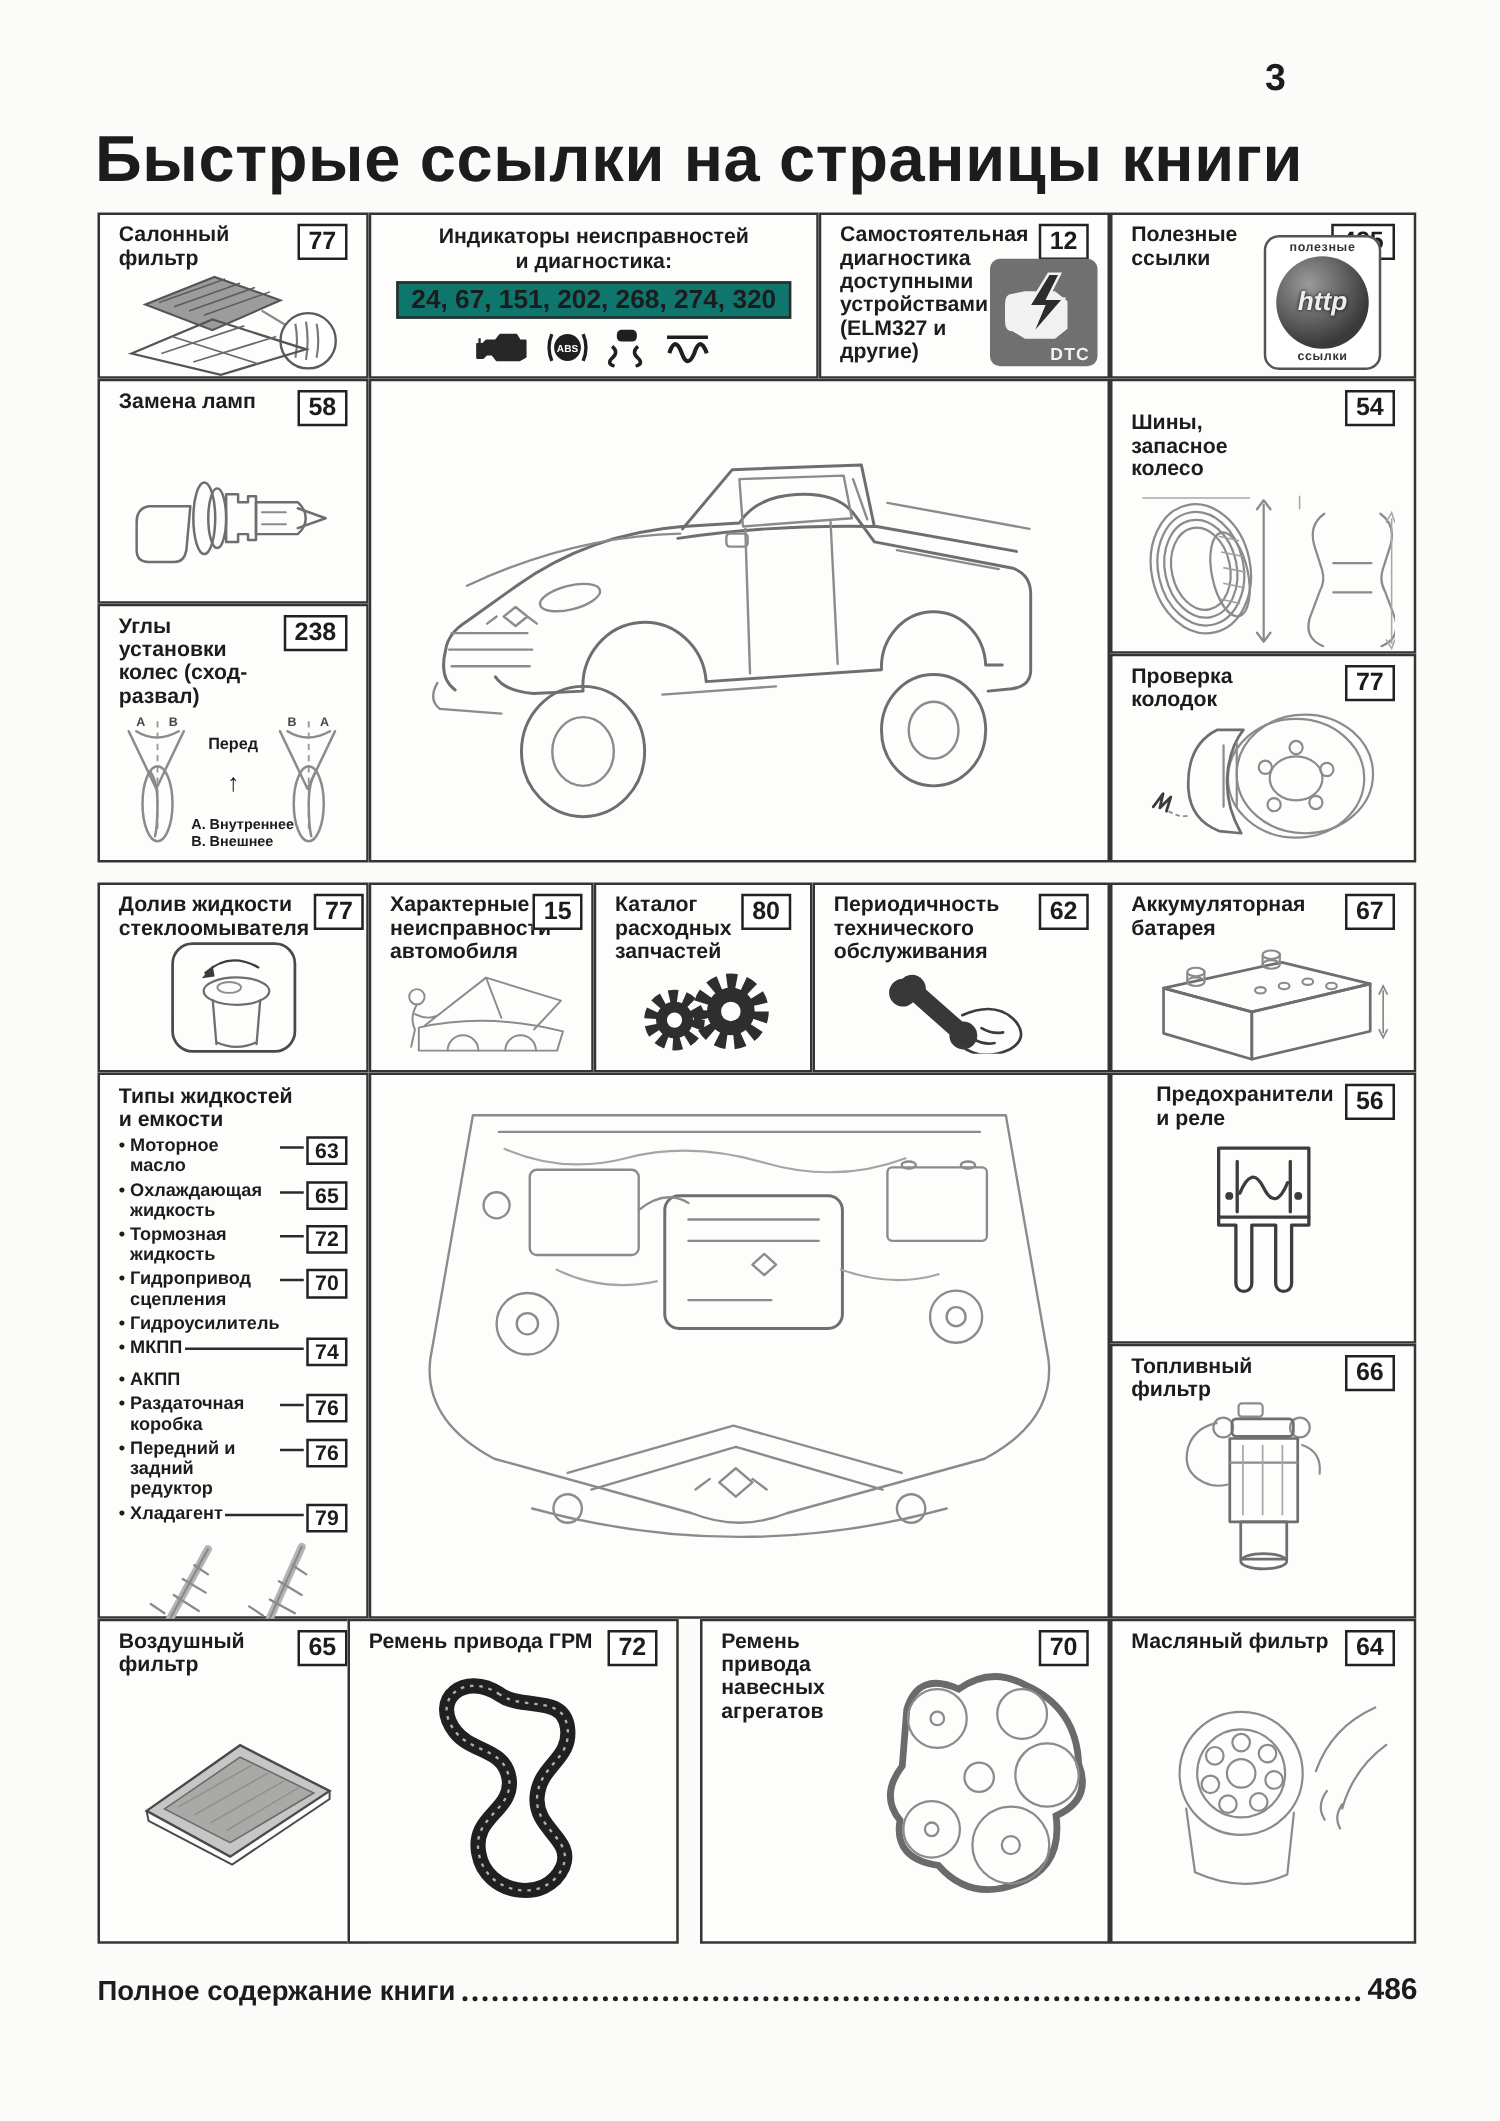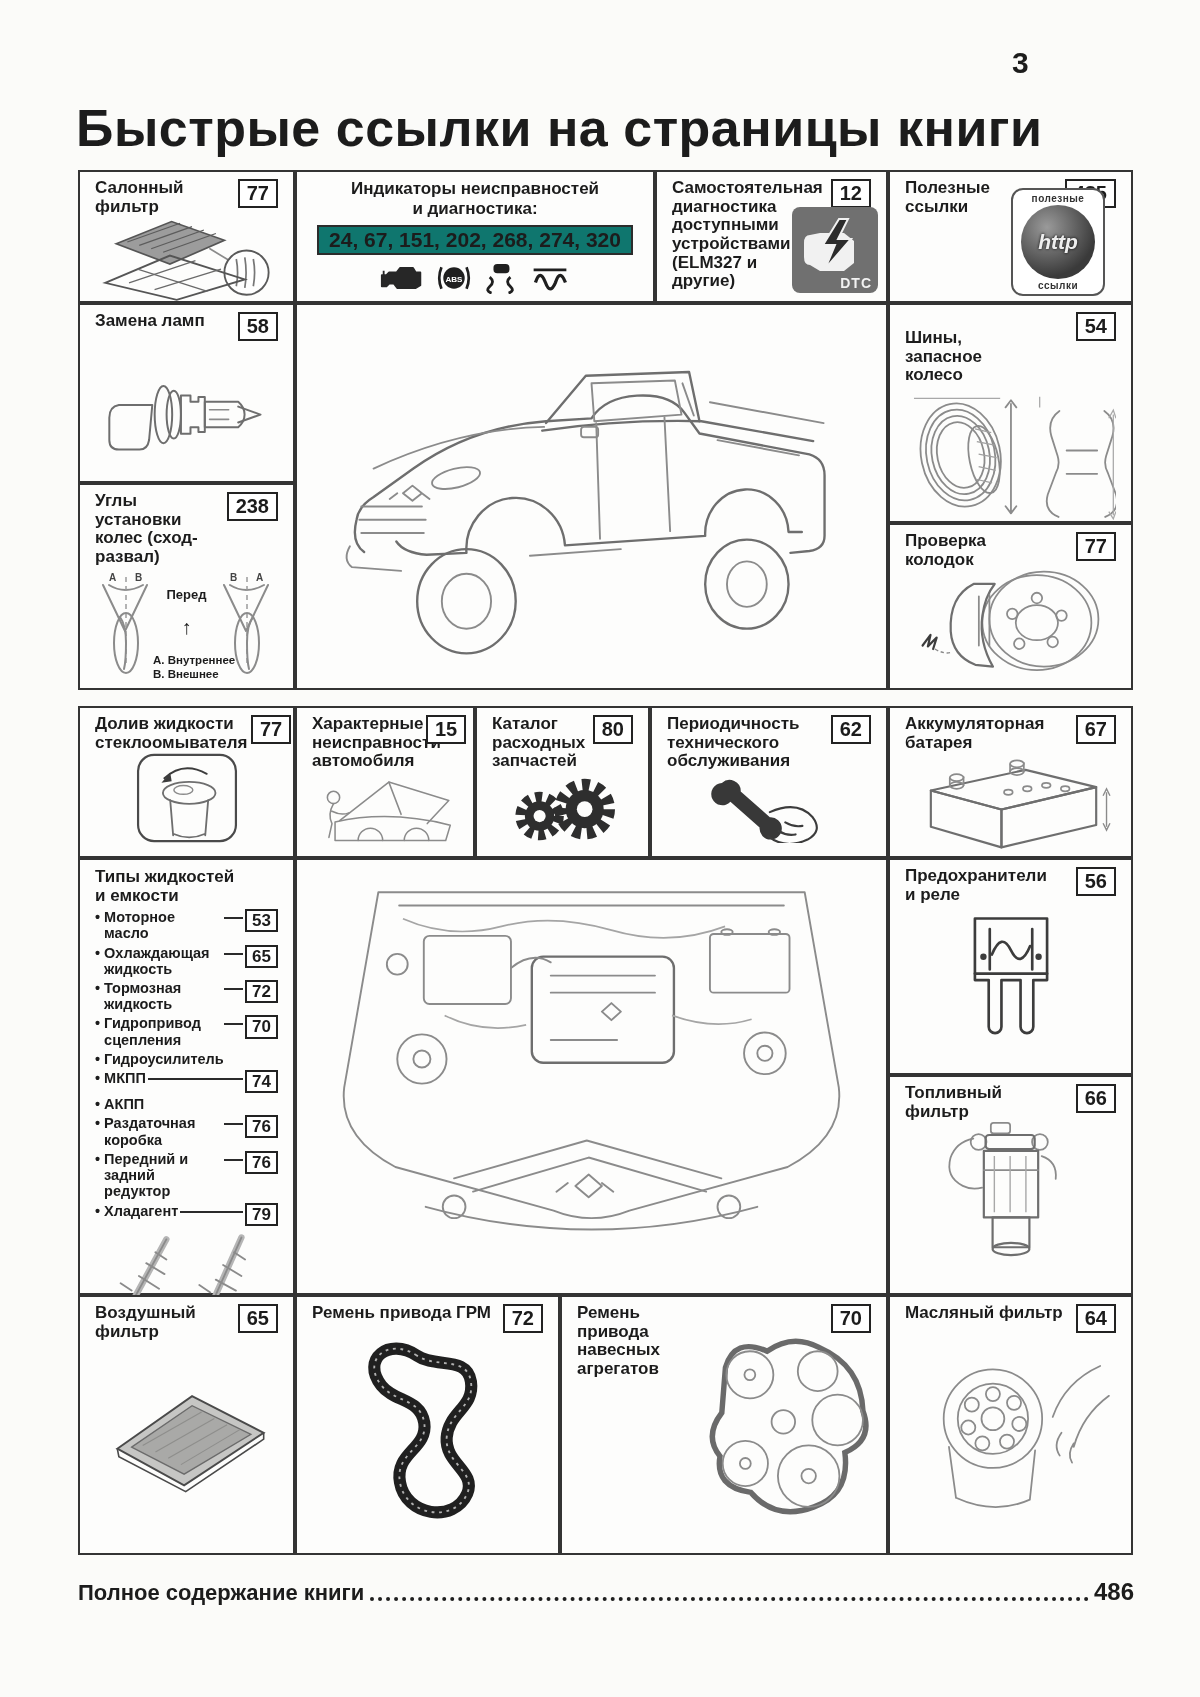--- a/index.html
+++ b/index.html
@@ -381,21 +381,21 @@
   <div class="cell" style="left:78px;top:858px;width:217px;height:437px;">
     <div class="fl-title">
       <div>Типы жидкостей</div>
       <div>и емкости</div>
     </div>
     <div class="fl-list">
       <div class="fl-row">
           <span class="fl-dot">•</span>
           <span class="fl-label">Моторное масло</span>
           <span class="fl-line"></span>
-          <span class="fl-badge">53</span>
+          <span class="fl-badge">63</span>
         </div>
       <div class="fl-row">
           <span class="fl-dot">•</span>
           <span class="fl-label">Охлаждающая жидкость</span>
           <span class="fl-line"></span>
           <span class="fl-badge">65</span>
         </div>
       <div class="fl-row">
           <span class="fl-dot">•</span>
           <span class="fl-label">Тормозная жидкость</span>
@@ -485,21 +485,21 @@
       <path d="M170,336 L292,300 L416,336" class="ln2"></path>
       <path d="M278,330 l14,-12 l14,12 l-14,12 z M258,336 l12,-9 M318,336 l-12,-9" class="ln2"></path>
       <path d="M120,352 q175,48 350,0" class="ln2"></path>
       <circle cx="150" cy="352" r="12" class="ln2"></circle>
         <circle cx="440" cy="352" r="12" class="ln2"></circle>
     </svg>
   </div>
 
   <div class="cell" style="left:888px;top:858px;width:245px;height:217px;">
     <div class="chead">
-      <div class="ctitle" style="max-width:145px;">Предохранители и реле</div>
+      <div class="ctitle" style="max-width:145px;margin-left:20px;">Предохранители и реле</div>
       <div class="badge">56</div>
     </div>
     <div class="ill" style="margin-top:6px;">
       <svg width="110" height="138" viewBox="0 0 100 130">
         <path d="M16,8 h68 v58 h-13 v44 a6,6 0 0 1 -12,0 v-44 h-18 v44 a6,6 0 0 1 -12,0 v-44 H16 z" class="dk" stroke-width="2.4"></path>
         <path d="M30,18 v38 M70,18 v38" class="dk" stroke-width="2"></path>
         <path d="M32,42 q9,-22 18,-4 q9,18 18,-4" class="dk" stroke-width="3"></path>
         <circle cx="24" cy="44" r="3" fill="#3c3c3c"></circle>
           <circle cx="76" cy="44" r="3" fill="#3c3c3c"></circle>
         <line x1="16" y1="60" x2="84" y2="60" class="dk" stroke-width="1.8"></line>
@@ -542,21 +542,21 @@
           <line x1="60" y1="92" x2="134" y2="50"></line>
             <line x1="76" y1="100" x2="150" y2="58"></line>
           <line x1="92" y1="108" x2="166" y2="66"></line>
             <line x1="108" y1="116" x2="182" y2="72"></line>
         </g>
         <path d="M28,96 l2,10 84,44 98,-66 0,-8" fill="none" stroke="#4a4a4a" stroke-width="2"></path>
       </svg>
     </div>
   </div>
 
-  <div class="cell" style="left:295px;top:1295px;width:265px;height:260px;">
+  <div class="cell" style="left:278px;top:1295px;width:265px;height:260px;">
     <div class="chead">
       <div class="ctitle">Ремень привода ГРМ</div>
       <div class="badge">72</div>
     </div>
     <div class="ill" style="margin-top:2px;">
       <svg width="190" height="196" viewBox="0 0 200 210">
         <path d="M88,22 C58,2 28,26 50,54 C64,72 92,68 96,94 C100,122 64,126 70,158 C76,194 128,202 142,170 C152,146 118,138 120,110 C122,82 150,78 146,50 C142,22 108,36 88,22 Z" fill="none" stroke="#202020" stroke-width="13" stroke-linejoin="round"></path>
         <path d="M88,22 C58,2 28,26 50,54 C64,72 92,68 96,94 C100,122 64,126 70,158 C76,194 128,202 142,170 C152,146 118,138 120,110 C122,82 150,78 146,50 C142,22 108,36 88,22 Z" fill="none" stroke="#b0b0b0" stroke-width="2" stroke-dasharray="3 5"></path>
       </svg>
     </div>

